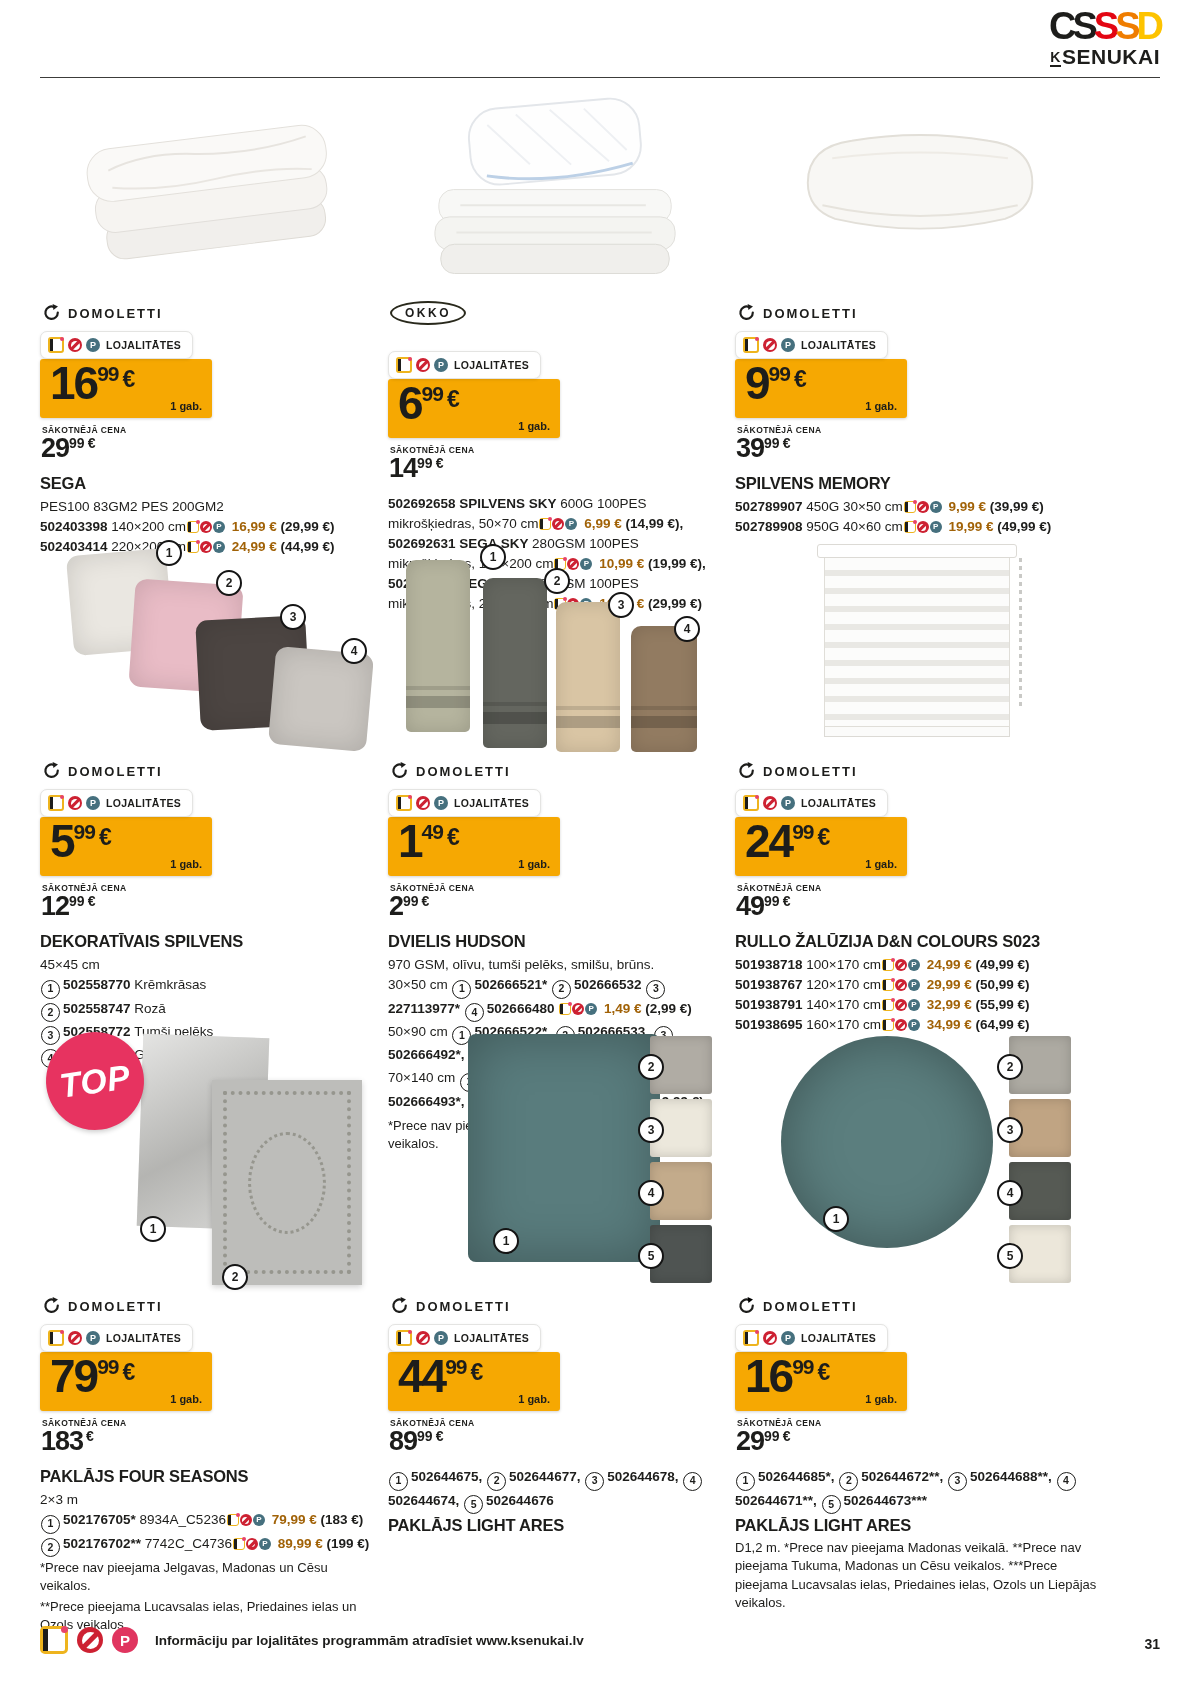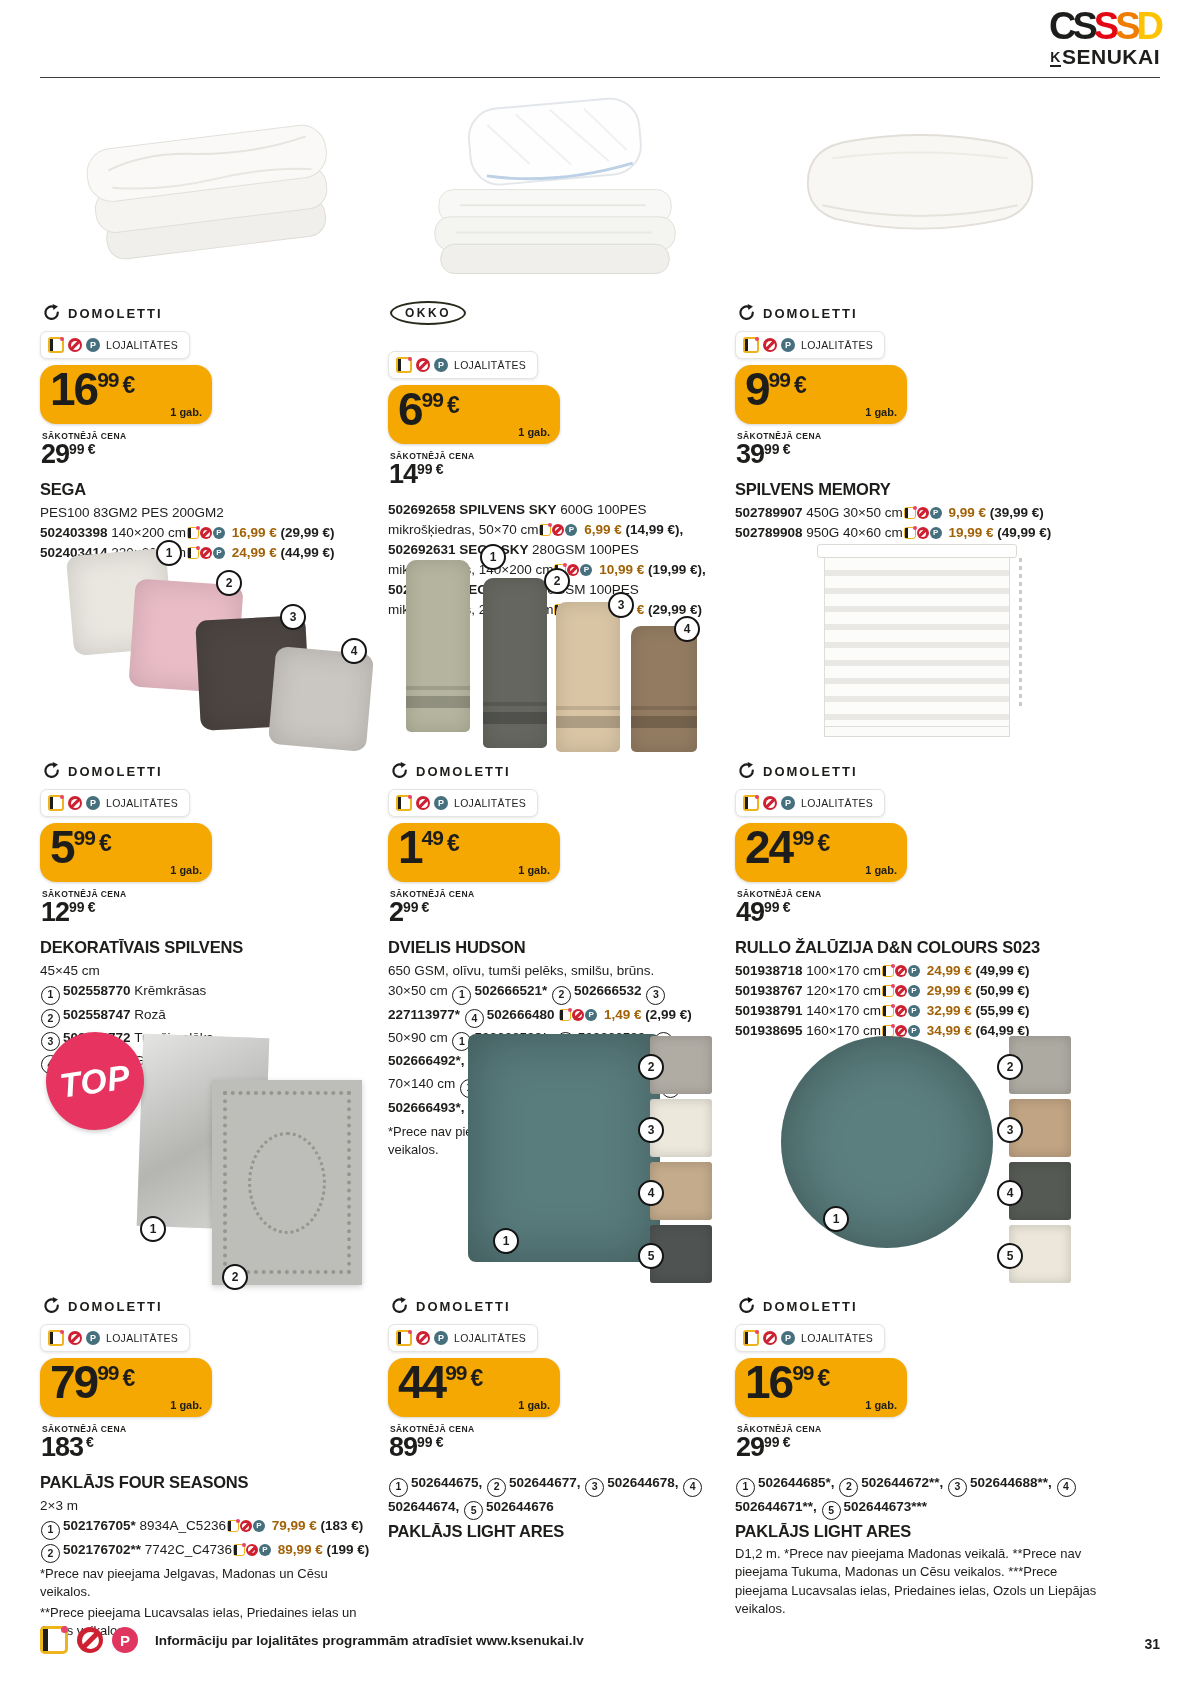--- a/index.html
+++ b/index.html
@@ -23,37 +23,37 @@
   .logo-k{font-size:14px;border-bottom:2.5px solid #1d1d1b;line-height:1.05;margin:0 1px 2px 0;}
   
   .brandrow{display:flex;align-items:center;gap:6px;margin:8px 0 0 2px;text-align:right;}
   .bicon{width:20px;height:20px;}
   .bname{font-weight:700;font-size:13px;letter-spacing:2px;}
   .okko{display:inline-block;border:2.5px solid #29291c;border-radius:50%;padding:3px 13px;font-weight:700;
         font-size:12px;letter-spacing:2.5px;margin:6px 0 18px 2px;}
   
   .loyalty{display:inline-flex;align-items:center;gap:4px;background:#fff;border:1px solid #e4e4e2;border-radius:7px;
            padding:5px 11px 5px 7px;box-shadow:0 1px 3px rgba(0,0,0,.10);margin-top:8px;}
-  .lylabel{font-size:10.5px;font-weight:400;letter-spacing:.3px;margin-left:2px;}
+  .lylabel{font-size:10.5px;font-weight:700;letter-spacing:.3px;margin-left:2px;}
   
   .ic-card{display:inline-block;width:12px;height:12px;border:2px solid #eeb41e;border-radius:3px;background:#fff;position:relative;}
   .ic-card::before{content:"";position:absolute;left:0;top:0;bottom:0;width:3px;background:#1d1d1b;}
   .ic-card::after{content:"";position:absolute;right:-2px;top:-2px;width:4px;height:4px;border-radius:50%;background:#e8436a;}
   .ic-no{display:inline-block;width:14px;height:14px;border-radius:50%;background:#cd2132;position:relative;}
   .ic-no::before{content:"";position:absolute;left:2.5px;top:2.5px;right:2.5px;bottom:2.5px;border-radius:50%;background:#fff;}
   .ic-no::after{content:"";position:absolute;left:50%;top:1px;bottom:1px;width:2.6px;margin-left:-1.3px;background:#cd2132;transform:rotate(45deg);}
   .ic-p{display:inline-flex;width:14px;height:14px;border-radius:50%;background:#46707e;color:#fff;
         align-items:center;justify-content:center;font-size:9px;font-weight:700;}
   .ic-p::after{content:"P";}
   .ig{display:inline-flex;align-items:center;gap:1px;vertical-align:-2px;margin:0 3px 0 1px;}
   .ig .ic-card{width:10px;height:10px;border-width:1.6px;}
   .ig .ic-no{width:12px;height:12px;}
   .ig .ic-p{width:12px;height:12px;font-size:8px;}
   
-  .pricebox{background:#f6a802;border-radius:16px;width:152px;padding:5px 10px 6px;margin-top:6px;box-shadow:0 1px 3px rgba(0,0,0,.18);}
+  .pricebox{background:#f6a802;border-radius:3px;width:152px;padding:5px 10px 6px;box-shadow:0 1px 3px rgba(0,0,0,.18);}
   .pb-main{display:flex;align-items:flex-start;font-weight:700;line-height:.85;letter-spacing:-2px;}
   .pb-int{font-size:46px;}
   .pb-sup{font-size:21px;margin-top:1px;letter-spacing:-1px;}
   .pb-cur{font-size:23px;margin:6px 0 0 4px;letter-spacing:0;}
   .pb-unit{text-align:right;font-size:11px;font-weight:700;margin-top:-3px;}
   .sak{font-size:8.5px;font-weight:700;letter-spacing:.4px;margin:7px 0 1px 2px;}
   .old{display:flex;font-weight:700;line-height:.9;margin-left:1px;}
   .old-int{font-size:27px;letter-spacing:-1px;}
   .old-sup{font-size:14px;margin-top:1px;}
   .old-cur{font-size:14px;margin:1px 0 0 3px;}
@@ -362,21 +362,21 @@
     </div>
     <div class="pb-unit">1 gab.</div>
   </div>
   <div class="sak">SĀKOTNĒJĀ CENA</div>
   <div class="old">
     <span class="old-int">2</span>
     <span class="old-sup">99</span>
     <span class="old-cur">€</span>
   </div>
   <h3 class="pname">DVIELIS HUDSON</h3>
-  <div class="pline">650 GSM, olīvu, tumši pelēks, smilšu, brūns.</div>
+  <div class="pline">970 GSM, olīvu, tumši pelēks, smilšu, brūns.</div>
   <div class="pline">
     <span>30×50 cm </span><span class="cnum">1</span><span class="b">502666521* </span><span class="cnum">2</span><span class="b">502666532 </span><span class="cnum">3</span><span class="b">227113977* </span><span class="cnum">4</span><span class="b">502666480 </span><span class="ig">
         <span class="ic-card"></span>
         <span class="ic-no"></span>
         <span class="ic-p"></span>
       </span><span class="r"> 1,49 € </span><span class="b">(2,99 €)</span>
   </div>
   <div class="pline">
     <span>50×90 cm </span><span class="cnum">1</span><span class="b">502666522*, </span><span class="cnum">2</span><span class="b">502666533, </span><span class="cnum">3</span><span class="b">502666492*, </span><span class="cnum">4</span><span class="b">502666489 </span><span class="ig">
         <span class="ic-card"></span>

